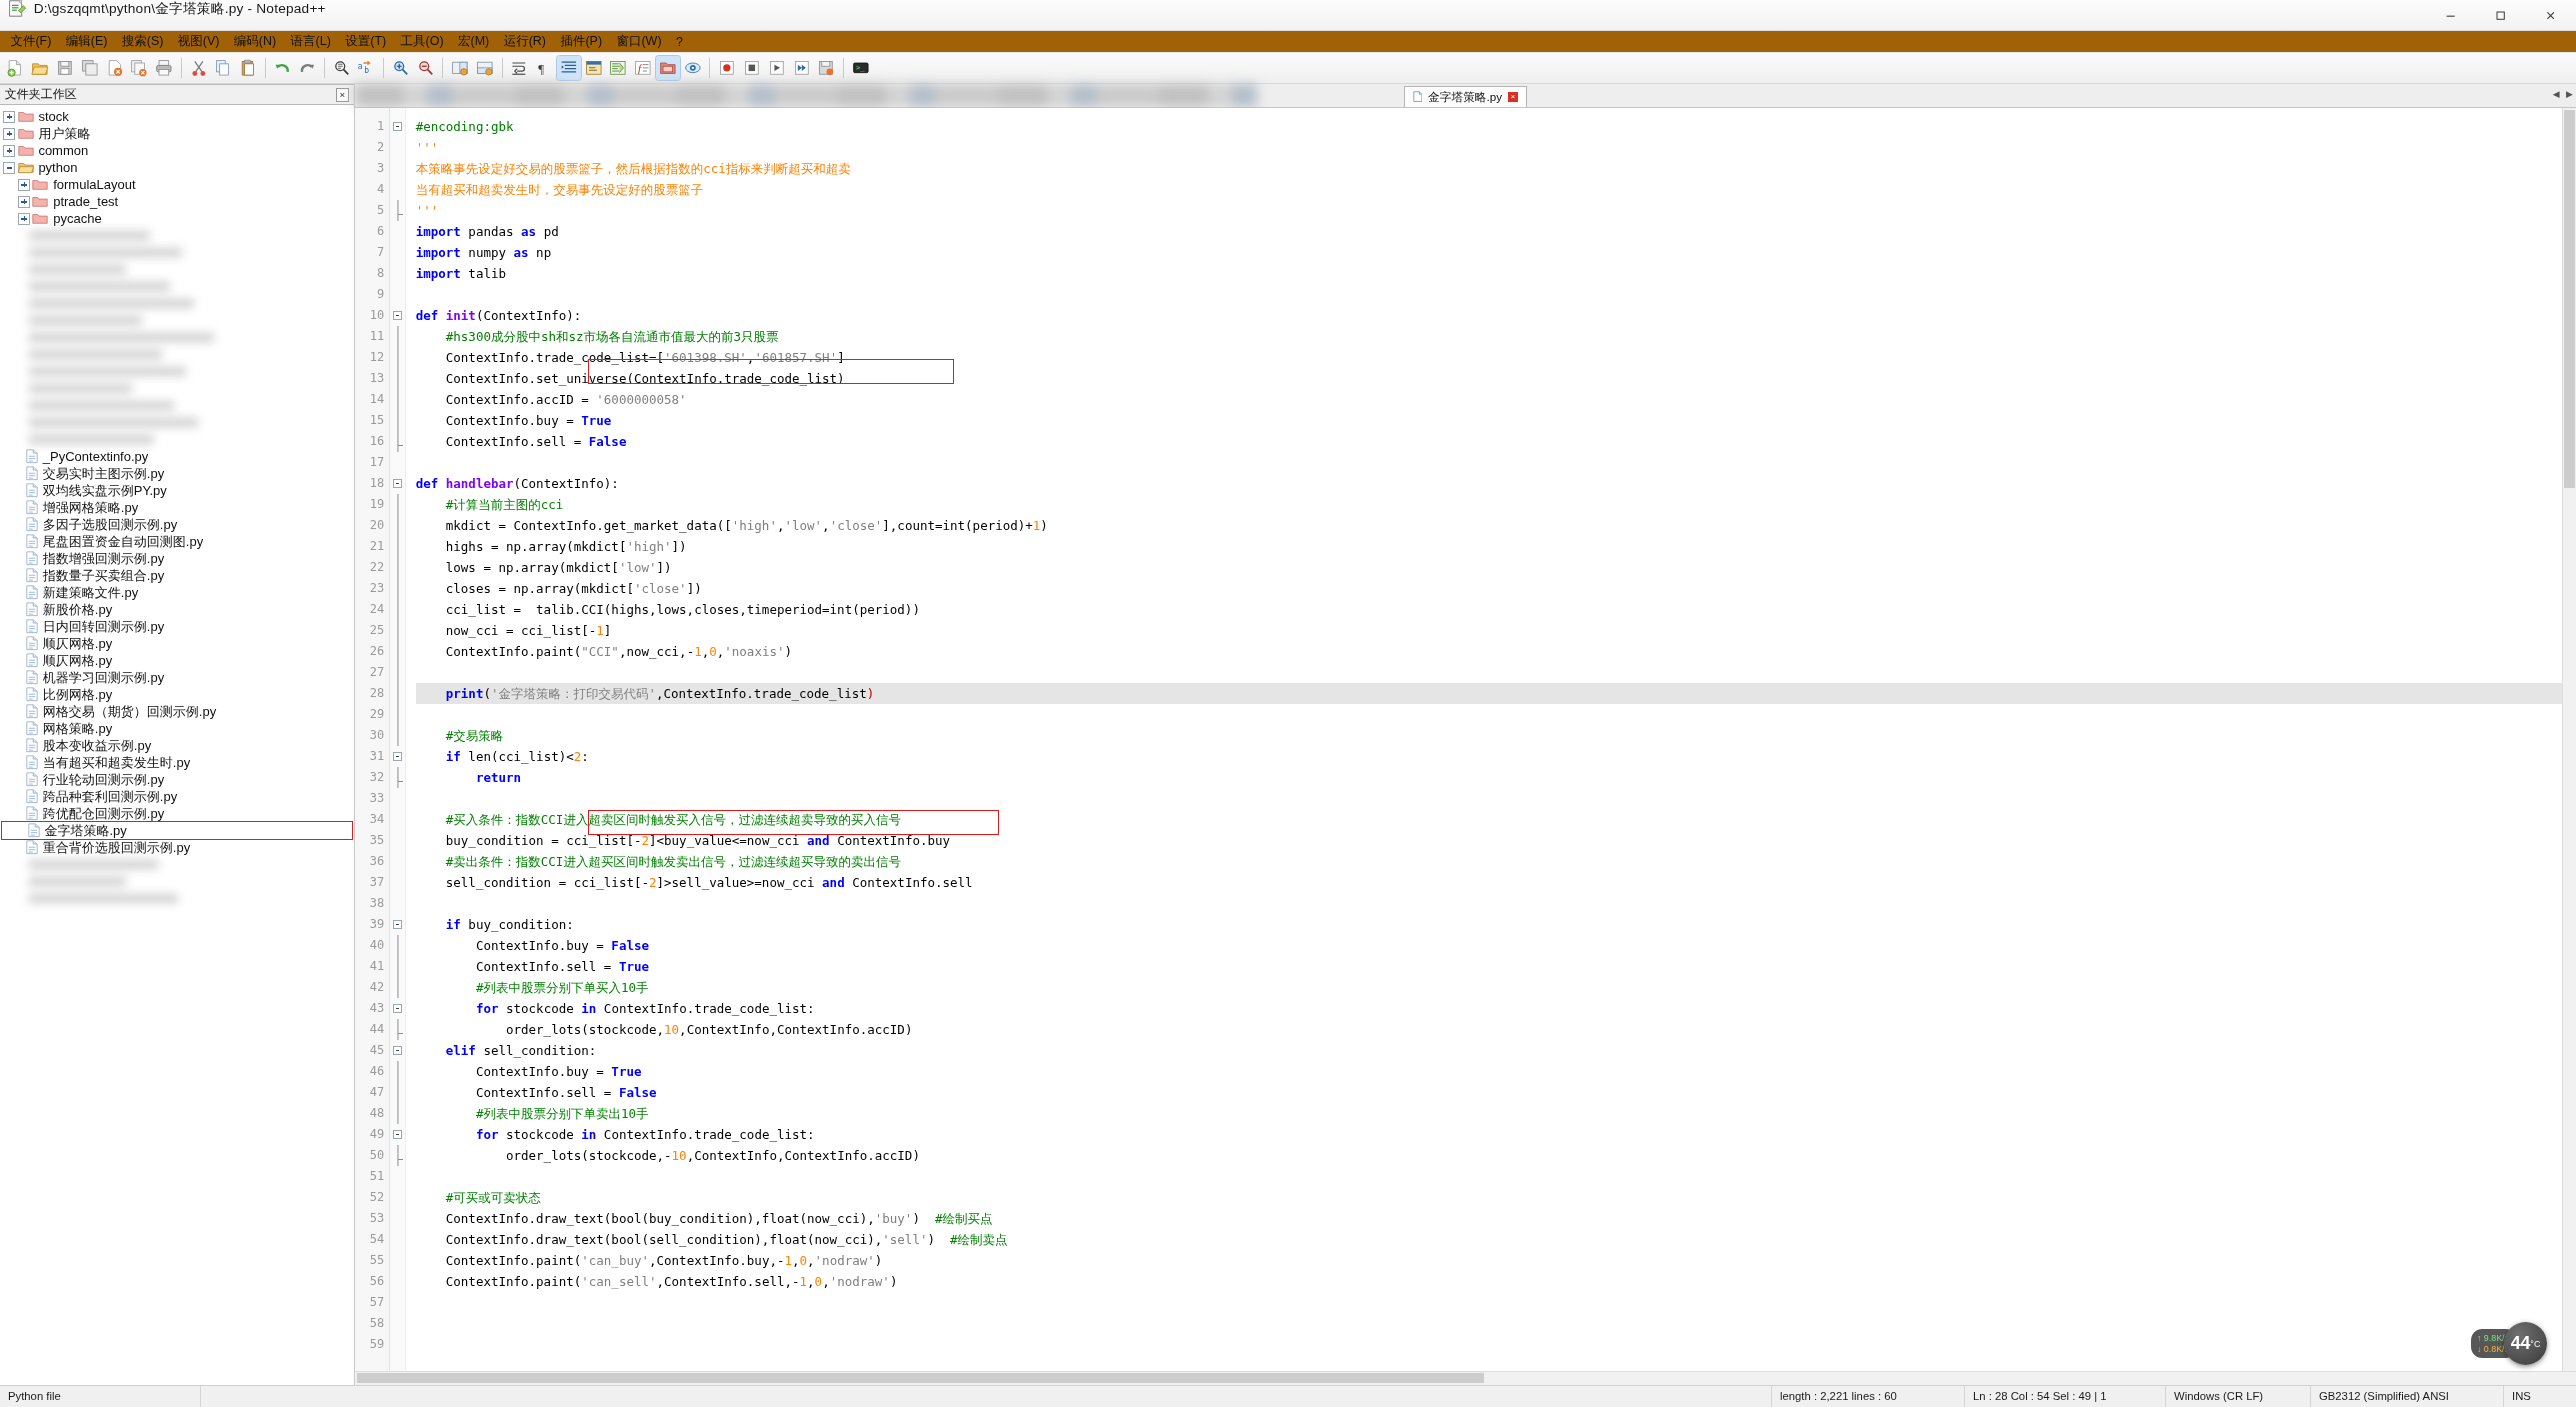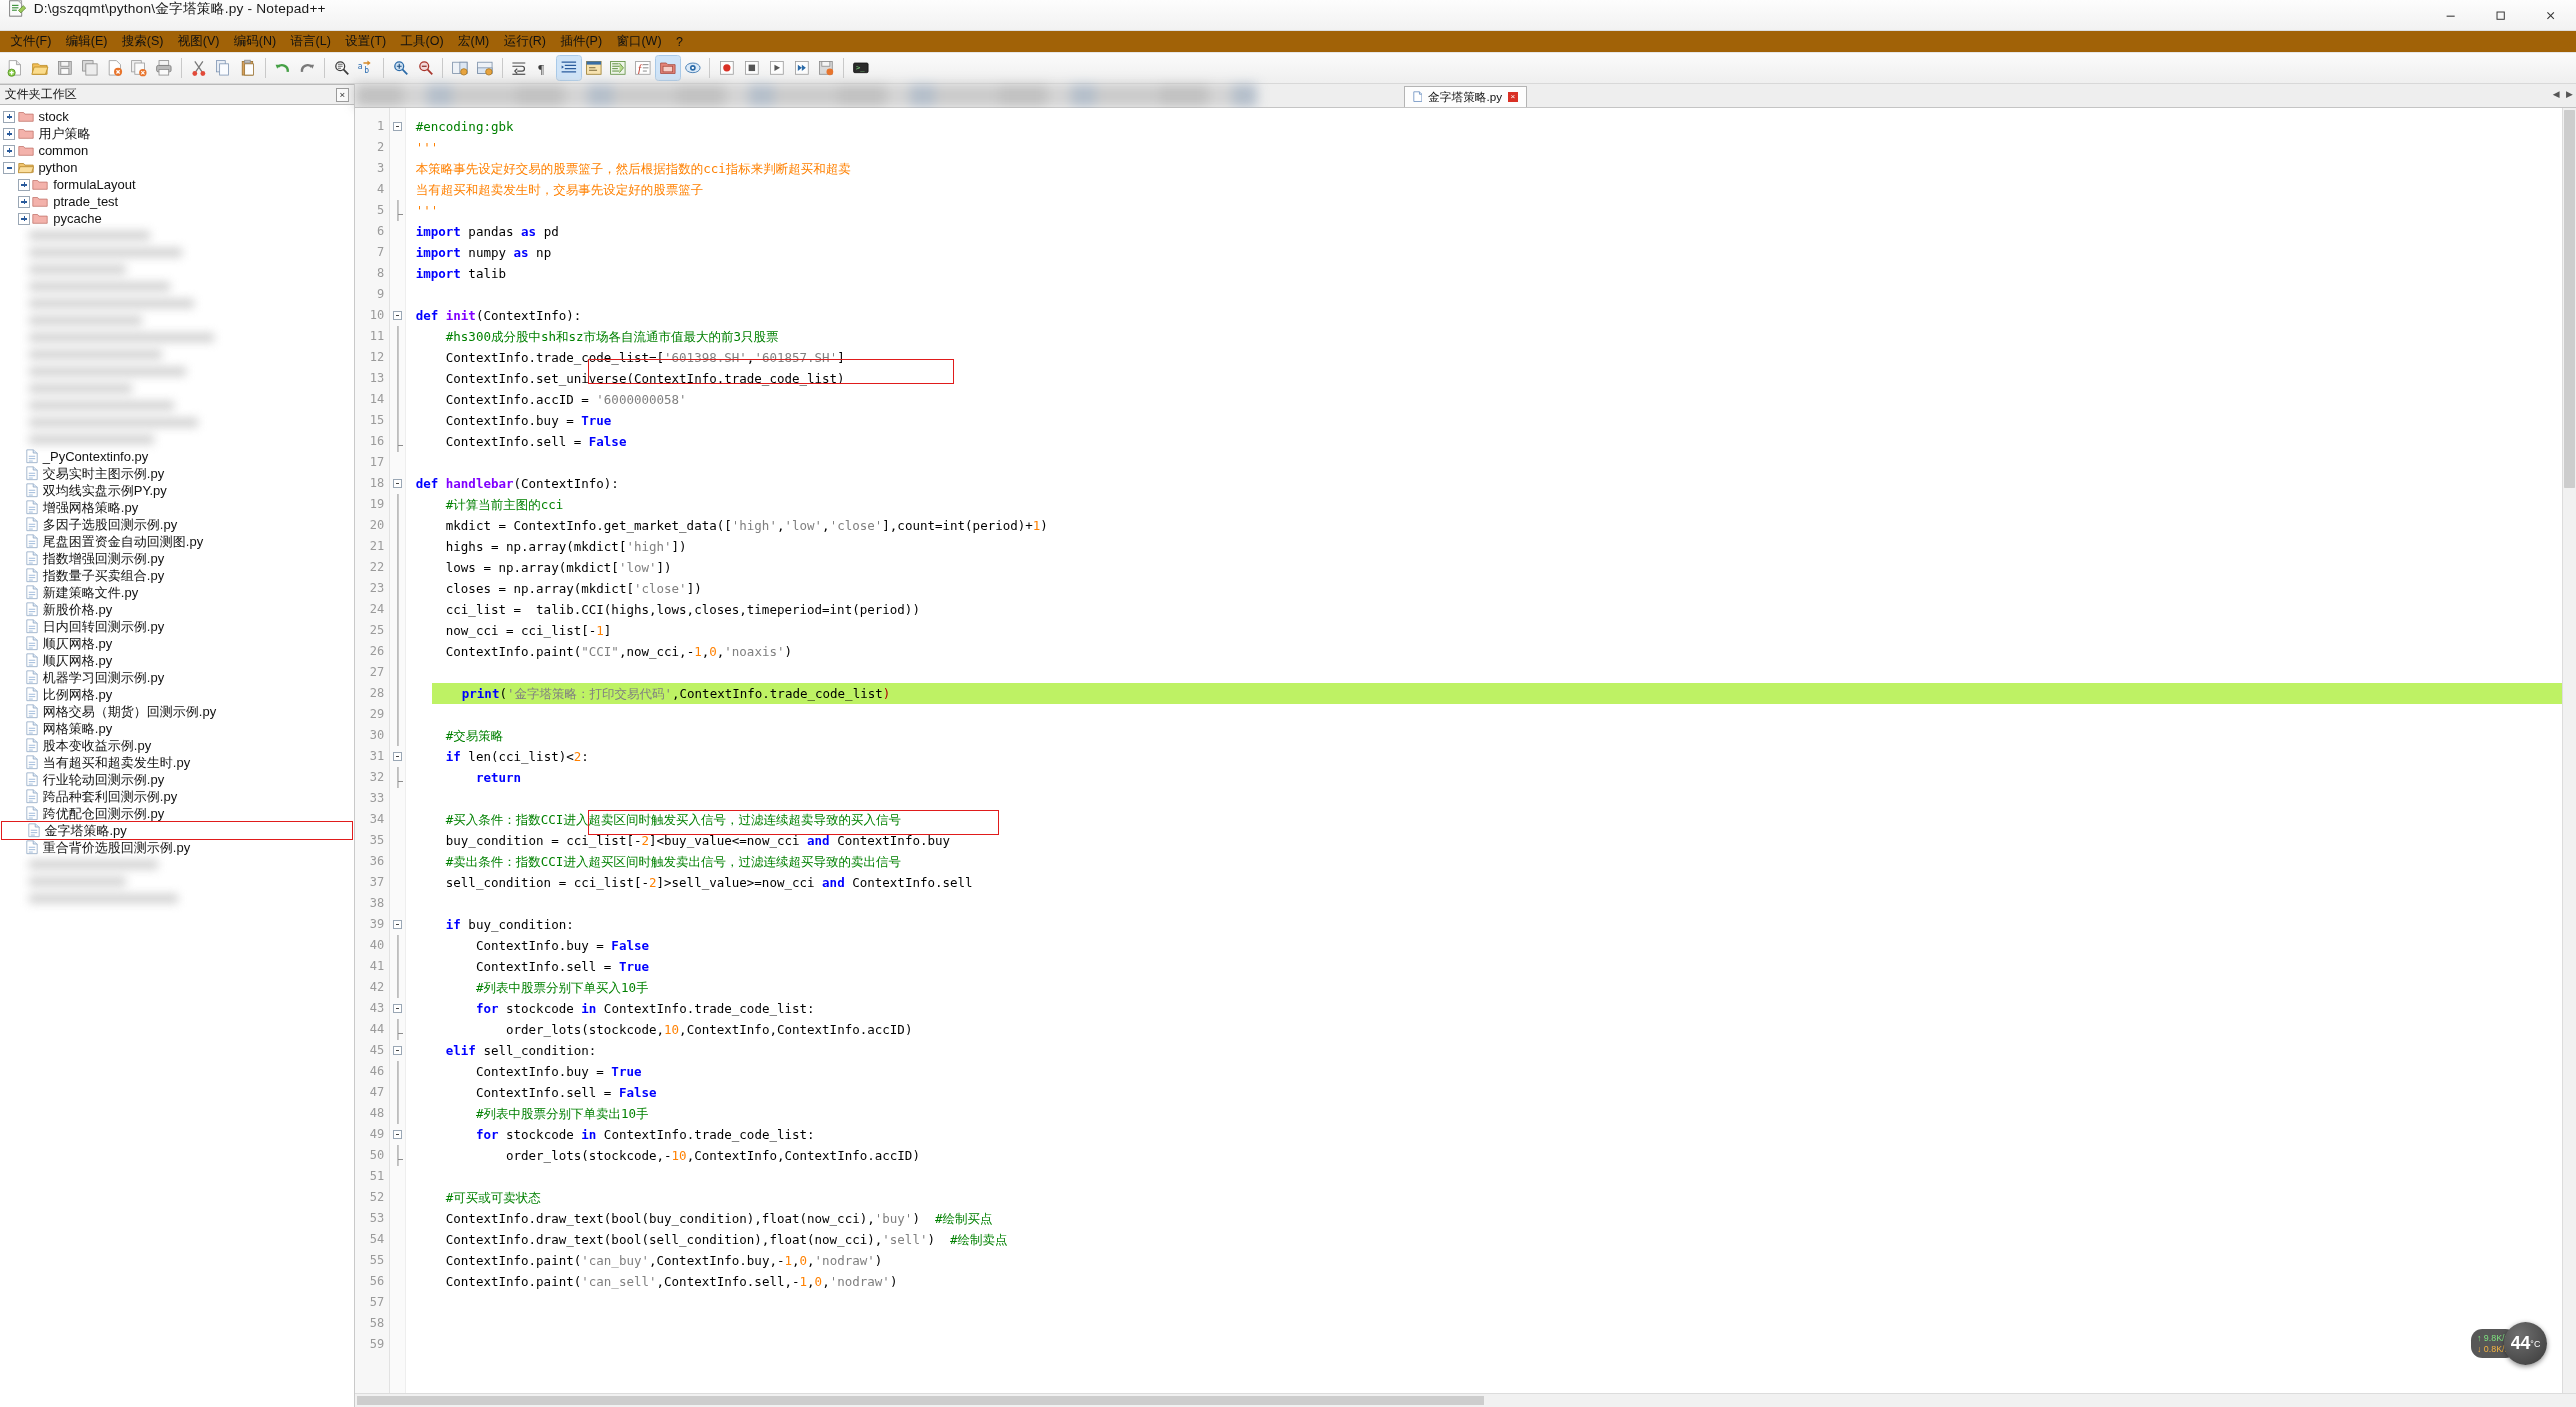--- a/index.html
+++ b/index.html
@@ -239,21 +239,21 @@
   .code-text {
     flex: 1; position: relative;
     padding-top: 8px; padding-left: 9.7px;
     font-family: "DejaVu Sans Mono", monospace;
     font-size: 12.5px;
     line-height: 21px;
     white-space: pre;
     overflow: hidden;
   }
   .cl { height: 21px; position: relative; }
-  .cl.hl { background: #bef264; margin-left: 16px; }
+  .cl.hl { background: #e5e5e5; }
   .cl.hl::after {
     content: ""; position: absolute; left: -9.7px; right: -3220px;
     top: 0; bottom: 0; background: #e8e8f8; z-index: -1;
   }
 
   
   .kw   { color: #0000ff; font-weight: bold; }
   .kw2  { color: #8000ff; font-weight: bold; }
   .str  { color: #808080; }
   .num  { color: #ff8000; }
@@ -1183,14 +1183,23 @@
     <div class="speed-pill">
       <span class="speed-up">↑ 9.8K/s</span>
       <span class="speed-dn">↓ 0.8K/s</span>
     </div>
     <div class="circle-badge">
       <span>44</span>
         <sup>°C</sup>
     </div>
   </div>
 
+  <div class="statusbar">
+    <div class="sb-cell sb-lang">Python file</div>
+    <div class="sb-cell sb-spacer"></div>
+    <div class="sb-cell sb-len">length : 2,221    lines : 60</div>
+    <div class="sb-cell sb-pos">Ln : 28    Col : 54    Sel : 49 | 1</div>
+    <div class="sb-cell sb-eol">Windows (CR LF)</div>
+    <div class="sb-cell sb-enc">GB2312 (Simplified) ANSI</div>
+    <div class="sb-cell sb-ins">INS</div>
+  </div>
 </div>
 
 
 </body></html>

